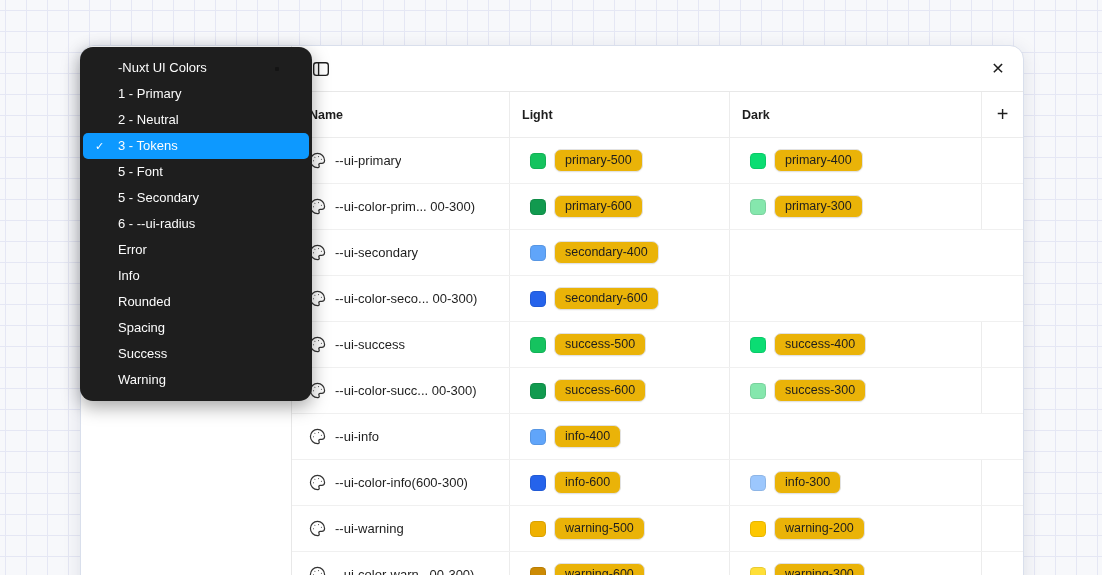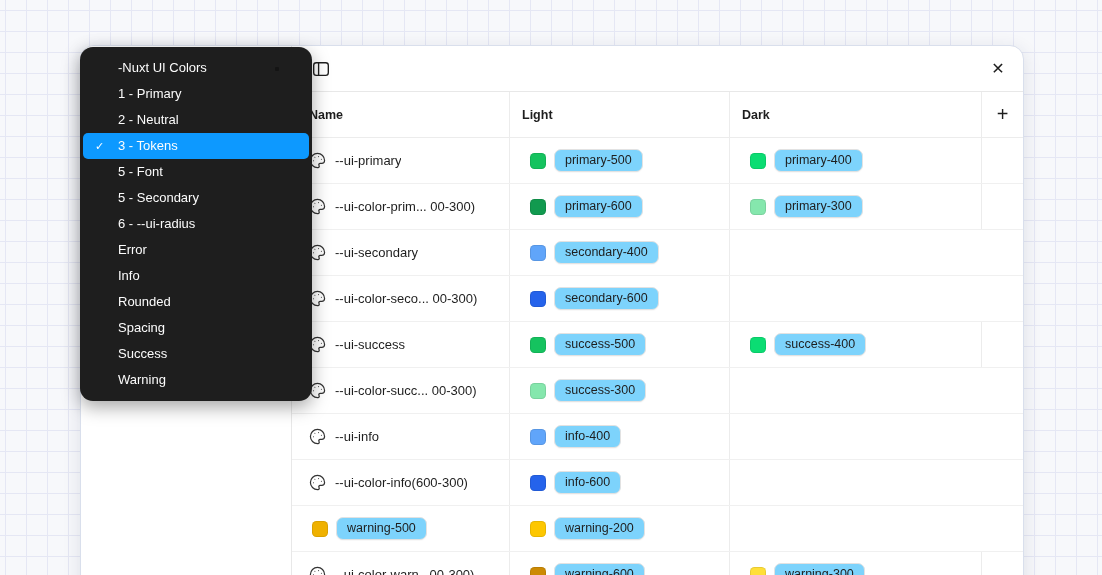--- a/index.html
+++ b/index.html
@@ -47,21 +47,21 @@
   .th+.th,.td+.td{border-left:1px solid #ECECEC;}
   .th.add{padding:0;justify-content:center;}
   .add-btn{background:none;border:none;font-size:20px;font-weight:300;color:#1E1E1E;cursor:pointer;line-height:1;padding:0 0 2px 0;}
 
   .td.mode-cell{padding-left:20px;}
   .pal{display:flex;align-items:center;margin-right:9px;flex:0 0 auto;}
   .token-name{font-size:13px;color:#1E1E1E;white-space:nowrap;overflow:hidden;}
   .swatch{width:16px;height:16px;border-radius:4.5px;flex:0 0 auto;
     box-shadow:inset 0 0 0 1px rgba(0,0,0,.09);}
   .chip{
-    margin-left:8px;background:#7dd3fc;border:1px solid #E2E2E2;border-radius:7px;
+    margin-left:8px;background:#eab308;border:1px solid #E2E2E2;border-radius:7px;
     padding:3px 10px 4px 10px;font-size:12.5px;color:#1E1E1E;white-space:nowrap;
     box-shadow:0 1px 1px rgba(0,0,0,.03);cursor:default;
   }
 
   
   .menu{
     position:absolute;left:80px;top:47px;width:232px;
     background:#1E1E1E;border-radius:13px;padding:8px 0;box-sizing:border-box;
     box-shadow:0 6px 18px rgba(0,0,0,.35);
   }
@@ -228,20 +228,24 @@
           <path d="M12 22a10 10 0 1 1 10-10c0 2.2-1.8 4-4 4h-2.2a2 2 0 0 0-1.6 3.2 1.8 1.8 0 0 1-1.45 2.8z"></path>
           <circle cx="13.5" cy="6.5" r="0.75" fill="#333333" stroke="none"></circle>
           <circle cx="17.5" cy="10.3" r="0.75" fill="#333333" stroke="none"></circle>
           <circle cx="8.3" cy="7.3" r="0.75" fill="#333333" stroke="none"></circle>
           <circle cx="6.3" cy="12.3" r="0.75" fill="#333333" stroke="none"></circle>
         </svg>
       </span>
       <span class="token-name">--ui-color-succ... 00-300)</span>
     </div>
     <div class="td mode-cell">
+      <span class="swatch" style="background: rgb(17, 154, 79);"></span>
+      <span class="chip">success-600</span>
+    </div>
+    <div class="td mode-cell">
       <span class="swatch" style="background: rgb(133, 231, 173);"></span>
       <span class="chip">success-300</span>
     </div>
     <div class="td"></div>
   </div>
 
   <div class="tr">
     <div class="td name-cell">
       <span class="pal">
         <svg width="17" height="17" viewBox="0 0 24 24" fill="none" stroke="#333333" stroke-width="1.7" stroke-linecap="round" stroke-linejoin="round">
@@ -271,24 +275,40 @@
           <circle cx="8.3" cy="7.3" r="0.75" fill="#333333" stroke="none"></circle>
           <circle cx="6.3" cy="12.3" r="0.75" fill="#333333" stroke="none"></circle>
         </svg>
       </span>
       <span class="token-name">--ui-color-info(600-300)</span>
     </div>
     <div class="td mode-cell">
       <span class="swatch" style="background: rgb(37, 99, 235);"></span>
       <span class="chip">info-600</span>
     </div>
-    <div class="td"></div>
-  </div>
-
-  <div class="tr">
+    <div class="td mode-cell">
+      <span class="swatch" style="background: rgb(156, 199, 253);"></span>
+      <span class="chip">info-300</span>
+    </div>
+    <div class="td"></div>
+  </div>
+
+  <div class="tr">
+    <div class="td name-cell">
+      <span class="pal">
+        <svg width="17" height="17" viewBox="0 0 24 24" fill="none" stroke="#333333" stroke-width="1.7" stroke-linecap="round" stroke-linejoin="round">
+          <path d="M12 22a10 10 0 1 1 10-10c0 2.2-1.8 4-4 4h-2.2a2 2 0 0 0-1.6 3.2 1.8 1.8 0 0 1-1.45 2.8z"></path>
+          <circle cx="13.5" cy="6.5" r="0.75" fill="#333333" stroke="none"></circle>
+          <circle cx="17.5" cy="10.3" r="0.75" fill="#333333" stroke="none"></circle>
+          <circle cx="8.3" cy="7.3" r="0.75" fill="#333333" stroke="none"></circle>
+          <circle cx="6.3" cy="12.3" r="0.75" fill="#333333" stroke="none"></circle>
+        </svg>
+      </span>
+      <span class="token-name">--ui-warning</span>
+    </div>
     <div class="td mode-cell">
       <span class="swatch" style="background: rgb(239, 177, 0);"></span>
       <span class="chip">warning-500</span>
     </div>
     <div class="td mode-cell">
       <span class="swatch" style="background: rgb(253, 199, 0);"></span>
       <span class="chip">warning-200</span>
     </div>
     <div class="td"></div>
   </div>

